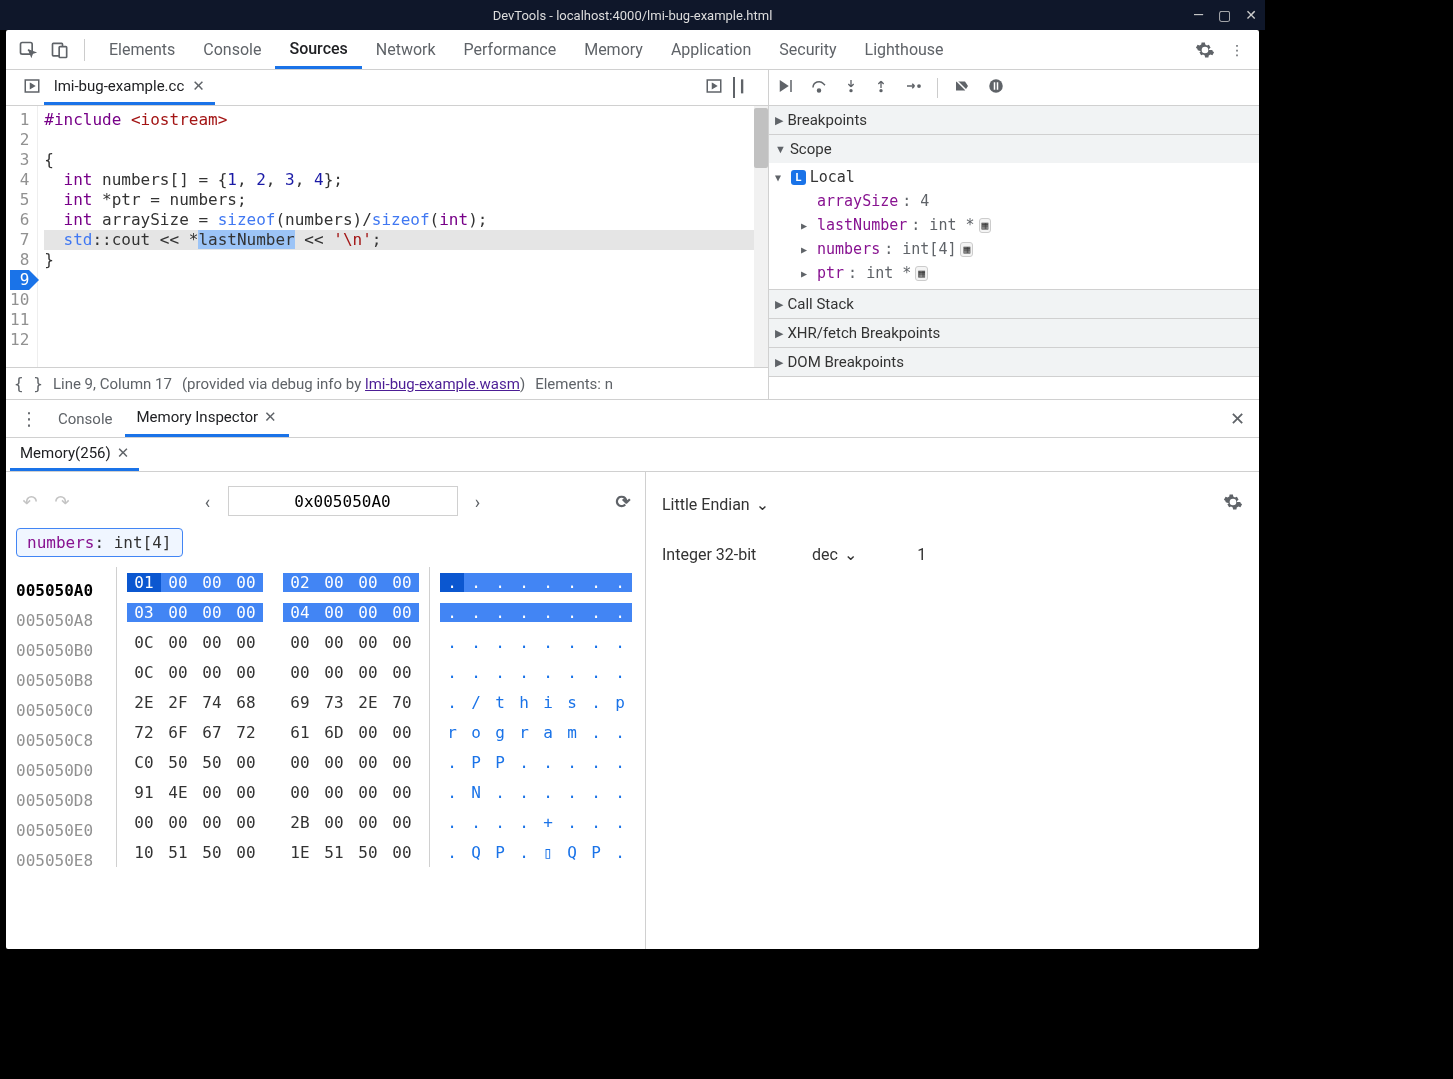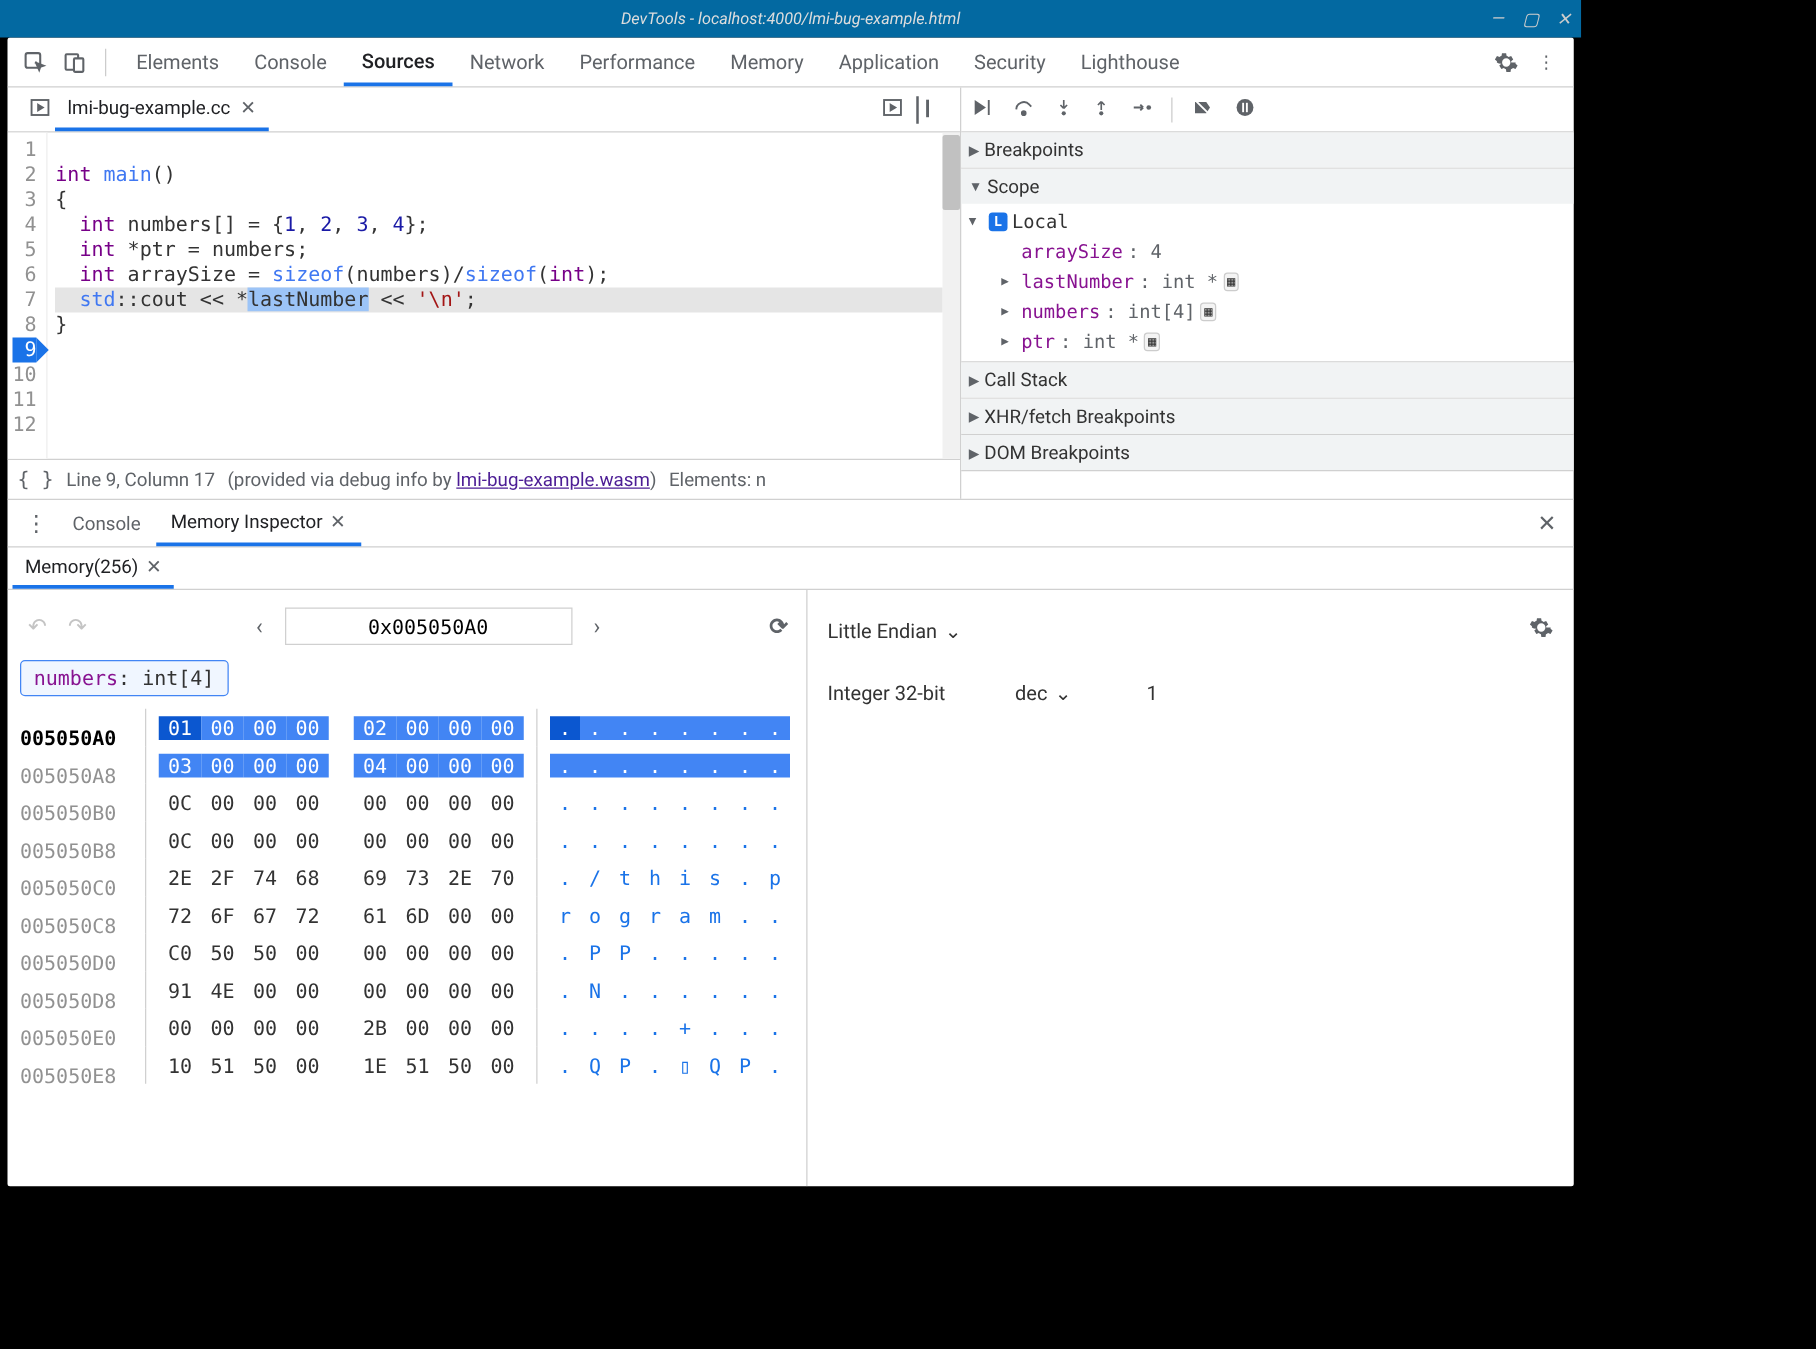--- a/index.html
+++ b/index.html
@@ -7,29 +7,28 @@
   font-family: -apple-system, BlinkMacSystemFont, "Segoe UI", Roboto, sans-serif;
   font-size: 14px;
   background: #000;
   color: #333;
   width: 1265px;
   height: 955px;
   overflow: hidden;
 }
 .window { background: #000; width: 100%; height: 100%; display: flex; flex-direction: column; }
 .titlebar {
-  background: #0369a1;
+  background: #0f172a;
   color: #ddd;
   height: 30px;
   display: flex;
   align-items: center;
   justify-content: center;
   position: relative;
   font-size: 13px;
-  font-style: italic;
 }
 .titlebar .controls { position: absolute; right: 8px; display: flex; gap: 14px; }
 .titlebar .controls span { color: #ccc; cursor: pointer; font-size: 14px; }
 .devtools { flex: 1; background: #fff; display: flex; flex-direction: column; margin: 0 6px 6px 6px; border-radius: 2px; overflow: hidden; }
 .main-tabs {
   display: flex; align-items: center; height: 40px;
   border-bottom: 1px solid #d0d0d0; padding: 0 8px; gap: 4px;
 }
 .main-tabs .iconbtn { width: 28px; height: 28px; display: flex; align-items: center; justify-content: center; color: #5f6368; }
 .main-tabs .divider { width: 1px; height: 22px; background: #ccc; margin: 0 6px; }
@@ -207,22 +206,22 @@
               <div class="ln">5</div>
               <div class="ln">6</div>
               <div class="ln">7</div>
               <div class="ln">8</div>
               <div class="ln hl-ln">9</div>
               <div class="ln">10</div>
               <div class="ln">11</div>
               <div class="ln">12</div>
             </div>
           <div class="code-lines" id="codelines">
+              <div class="line"><span class="kw">#include</span> <span class="str">&lt;iostream&gt;</span></div>
               <div class="line"></div>
-              <div class="line"><span class="type">int</span> <span class="fn">main</span>()</div>
               <div class="line">{</div>
               <div class="line">  <span class="type">int</span> numbers[] = {<span class="num">1</span>, <span class="num">2</span>, <span class="num">3</span>, <span class="num">4</span>};</div>
               <div class="line">  <span class="type">int</span> *ptr = numbers;</div>
               <div class="line">  <span class="type">int</span> arraySize = <span class="fn">sizeof</span>(numbers)/<span class="fn">sizeof</span>(<span class="type">int</span>);</div>
               <div class="line hl">  <span class="fn">std</span>::cout &lt;&lt; *<span class="sel-token">lastNumber</span> &lt;&lt; <span class="str">'\n'</span>;</div>
               <div class="line">}</div>
               <div class="line"></div>
             </div>
           <div class="scrollbar-v">
               <div class="thumb-v"></div>

